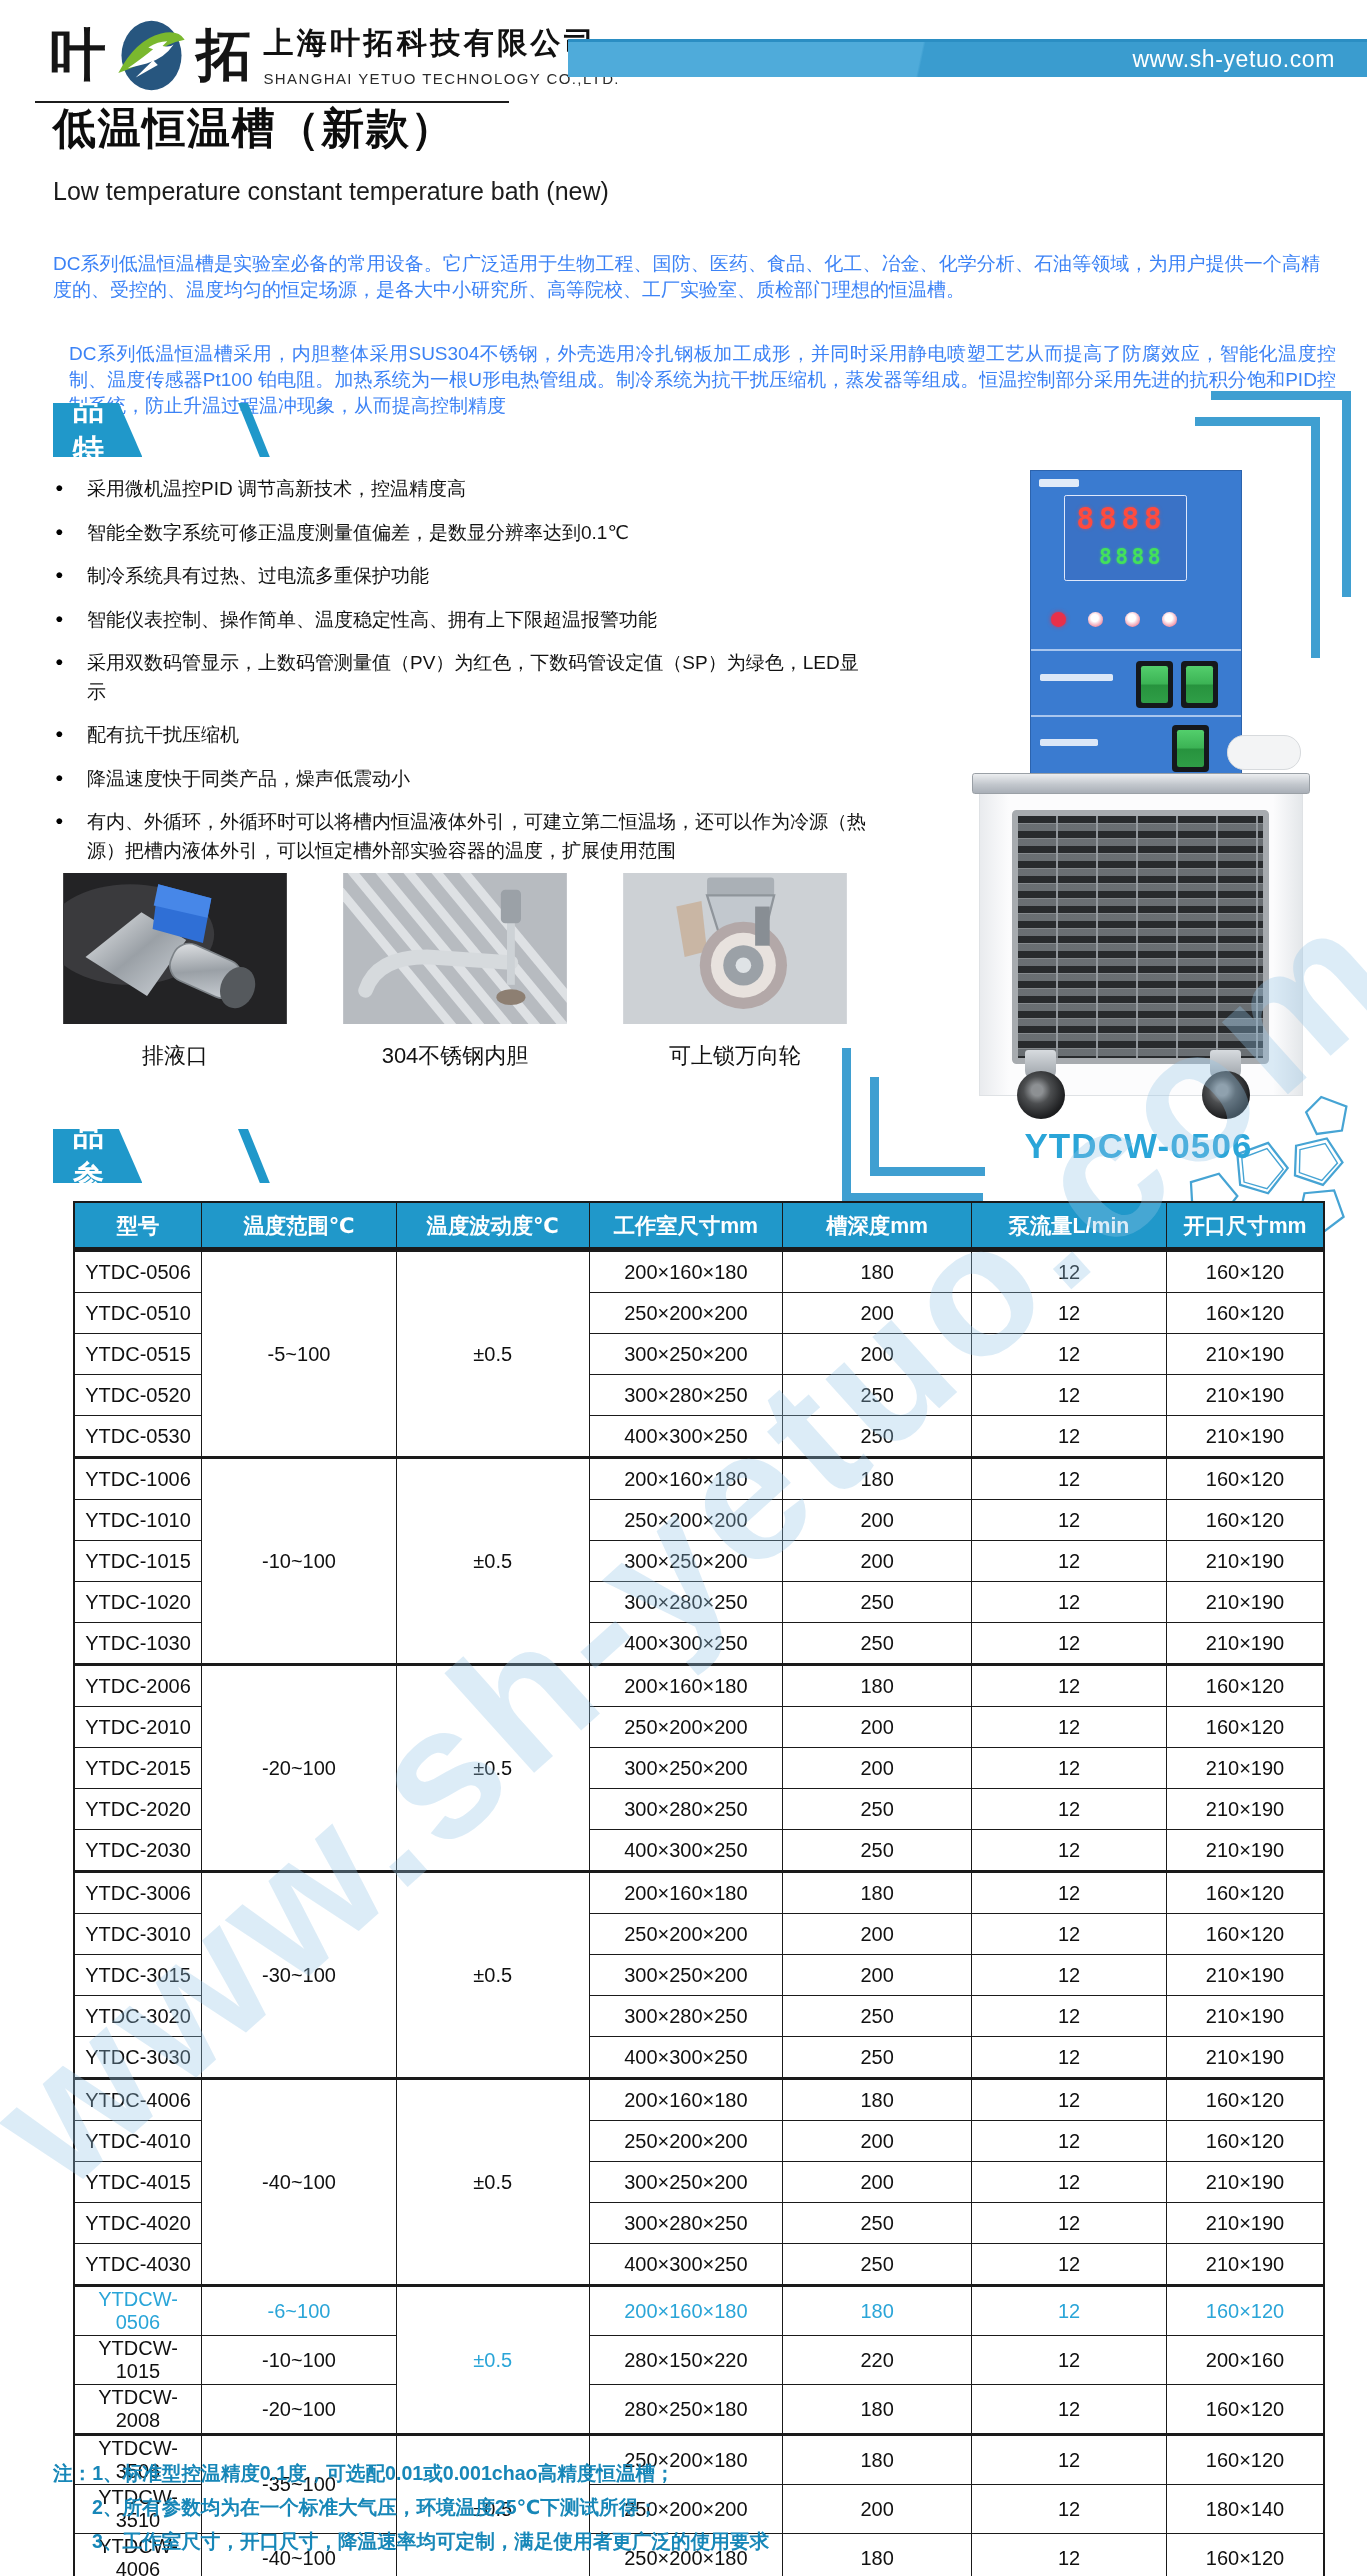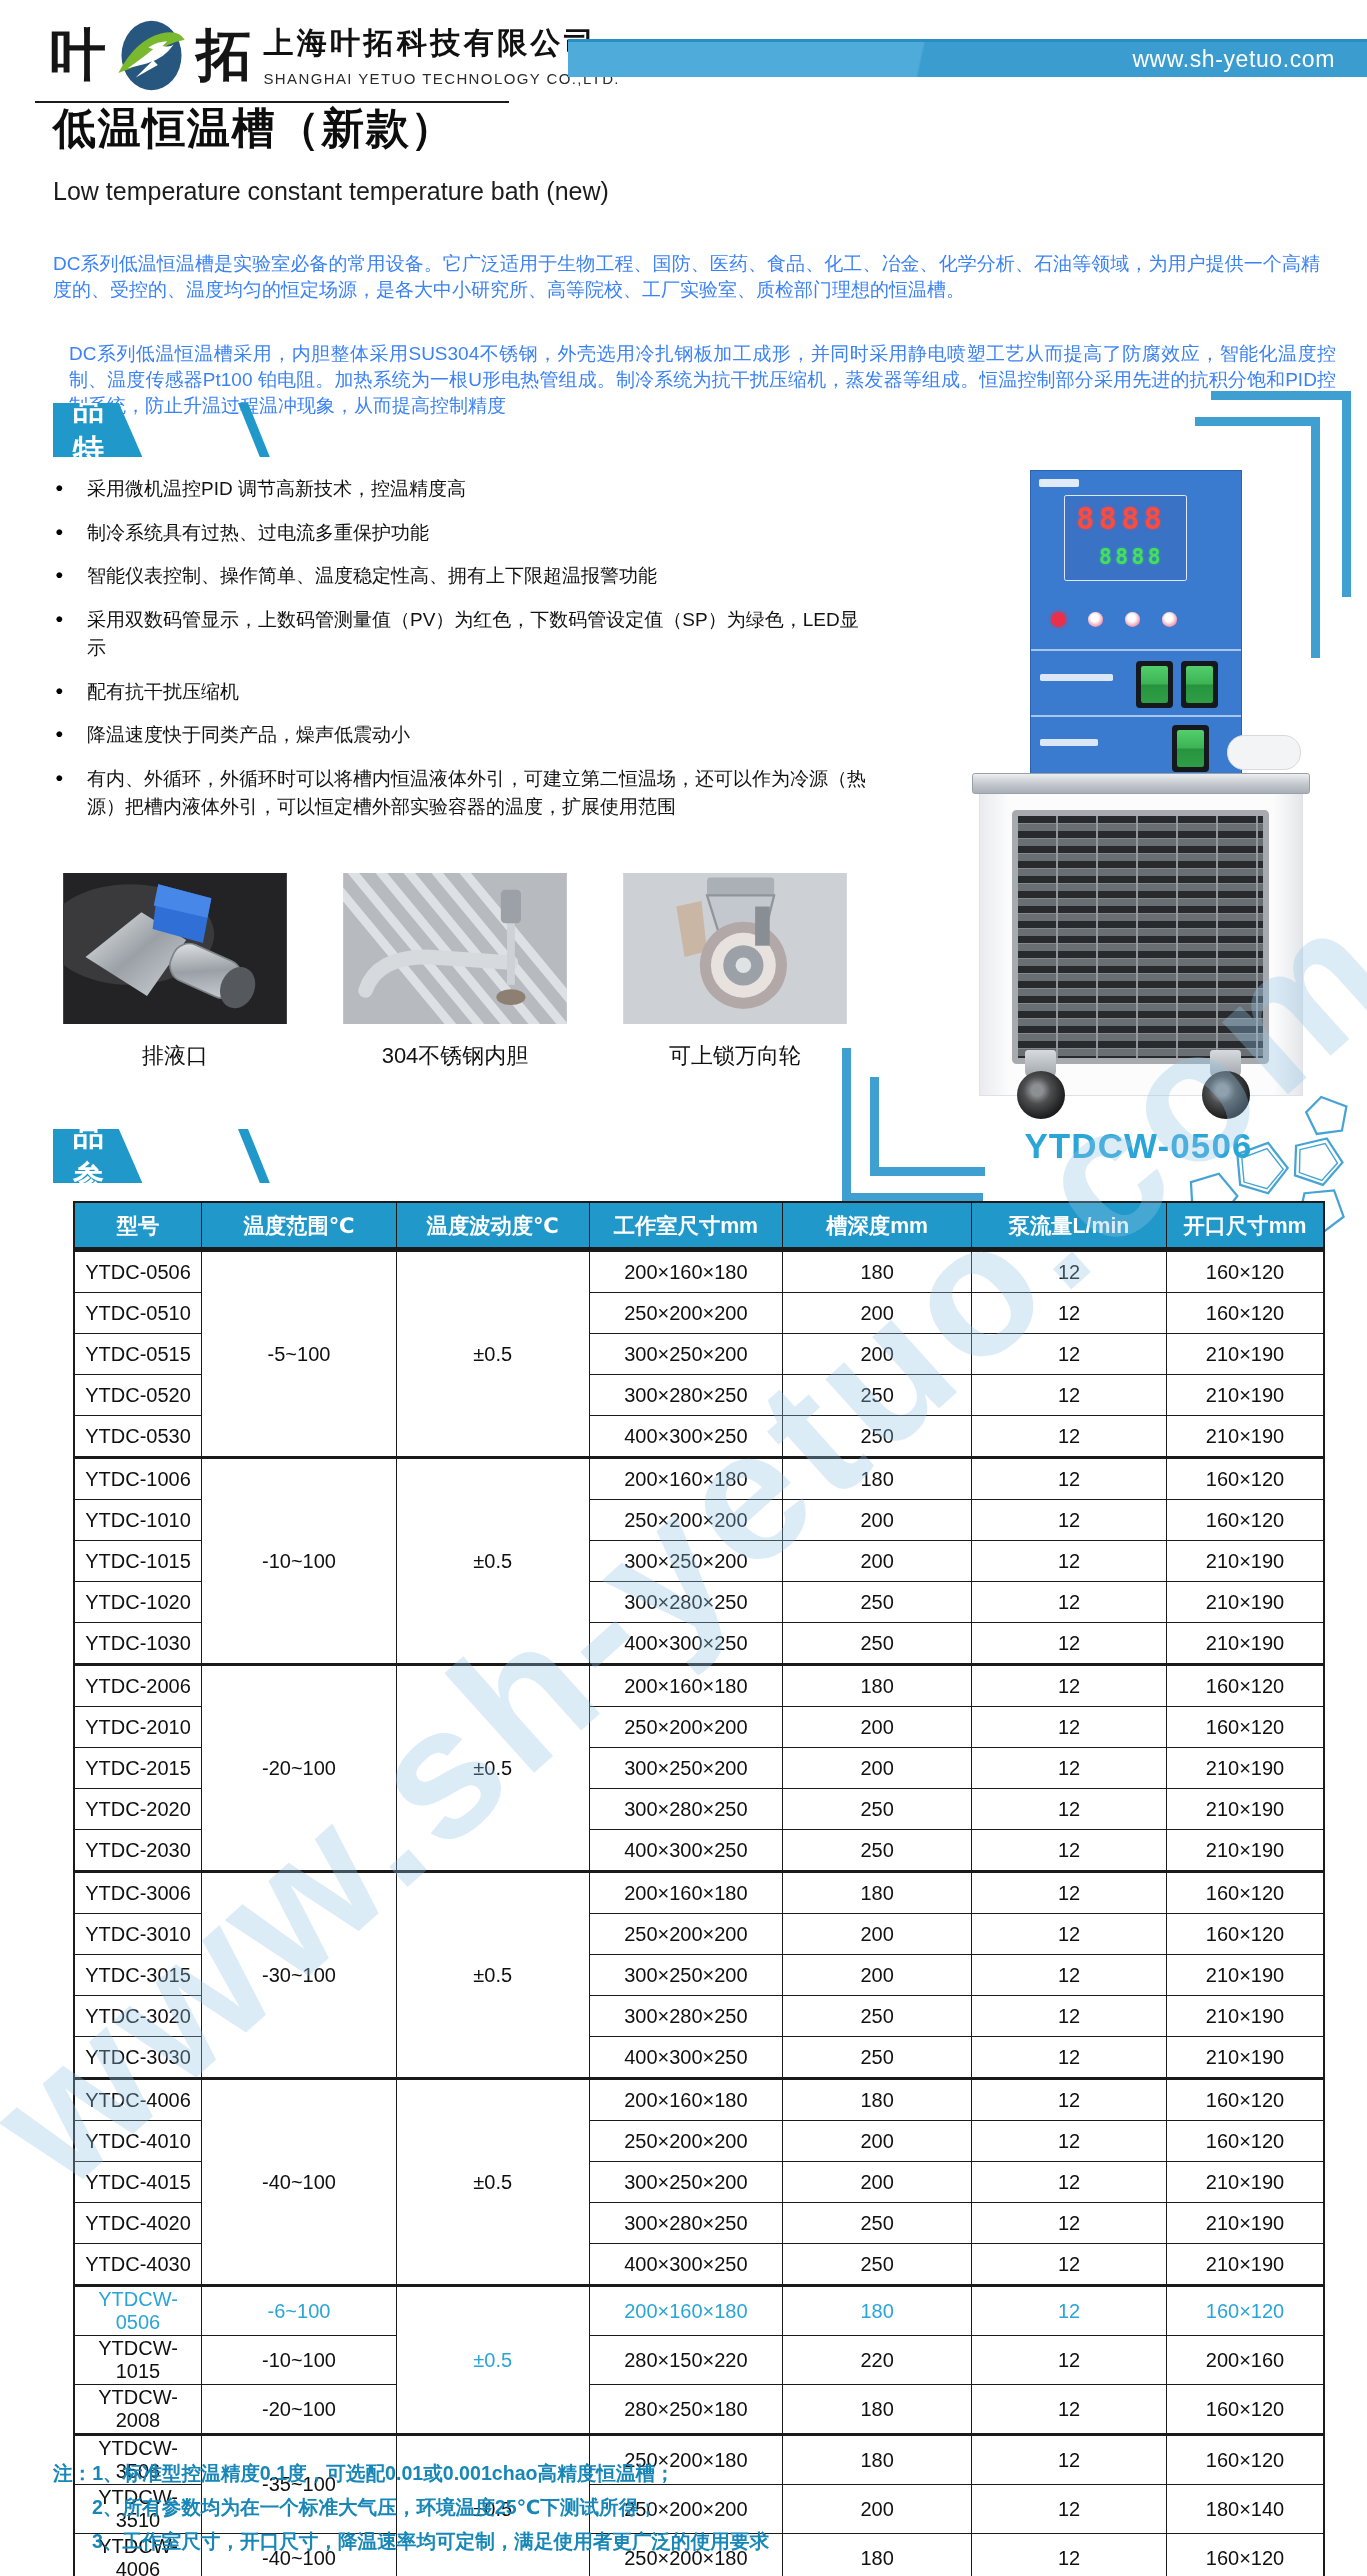--- a/index.html
+++ b/index.html
@@ -150,20 +150,21 @@
   <p class="intro-p intro-p2">DC系列低温恒温槽采用，内胆整体采用SUS304不锈钢，外壳选用冷扎钢板加工成形，并同时采用静电喷塑工艺从而提高了防腐效应，智能化温度控制、温度传感器Pt100 铂电阻。加热系统为一根U形电热管组成。制冷系统为抗干扰压缩机，蒸发器等组成。恒温控制部分采用先进的抗积分饱和PID控制系统，防止升温过程温冲现象，从而提高控制精度</p>
 
   <div class="section-banner features-banner">
     <div class="sb-shape">
       <span>产品特点</span>
     </div>
     <div class="sb-stripe" style="left:185px;"></div>
   </div>
   <ul class="feature-list">
       <li>采用微机温控PID 调节高新技术，控温精度高</li>
+      <li>智能全数字系统可修正温度测量值偏差，是数显分辨率达到0.1℃</li>
       <li>制冷系统具有过热、过电流多重保护功能</li>
       <li>智能仪表控制、操作简单、温度稳定性高、拥有上下限超温报警功能</li>
       <li>采用双数码管显示，上数码管测量值（PV）为红色，下数码管设定值（SP）为绿色，LED显示</li>
       <li>配有抗干扰压缩机</li>
       <li>降温速度快于同类产品，燥声低震动小</li>
       <li>有内、外循环，外循环时可以将槽内恒温液体外引，可建立第二恒温场，还可以作为冷源（热源）把槽内液体外引，可以恒定槽外部实验容器的温度，扩展使用范围</li>
     </ul>
 
   <div class="gallery">
     <figure>

